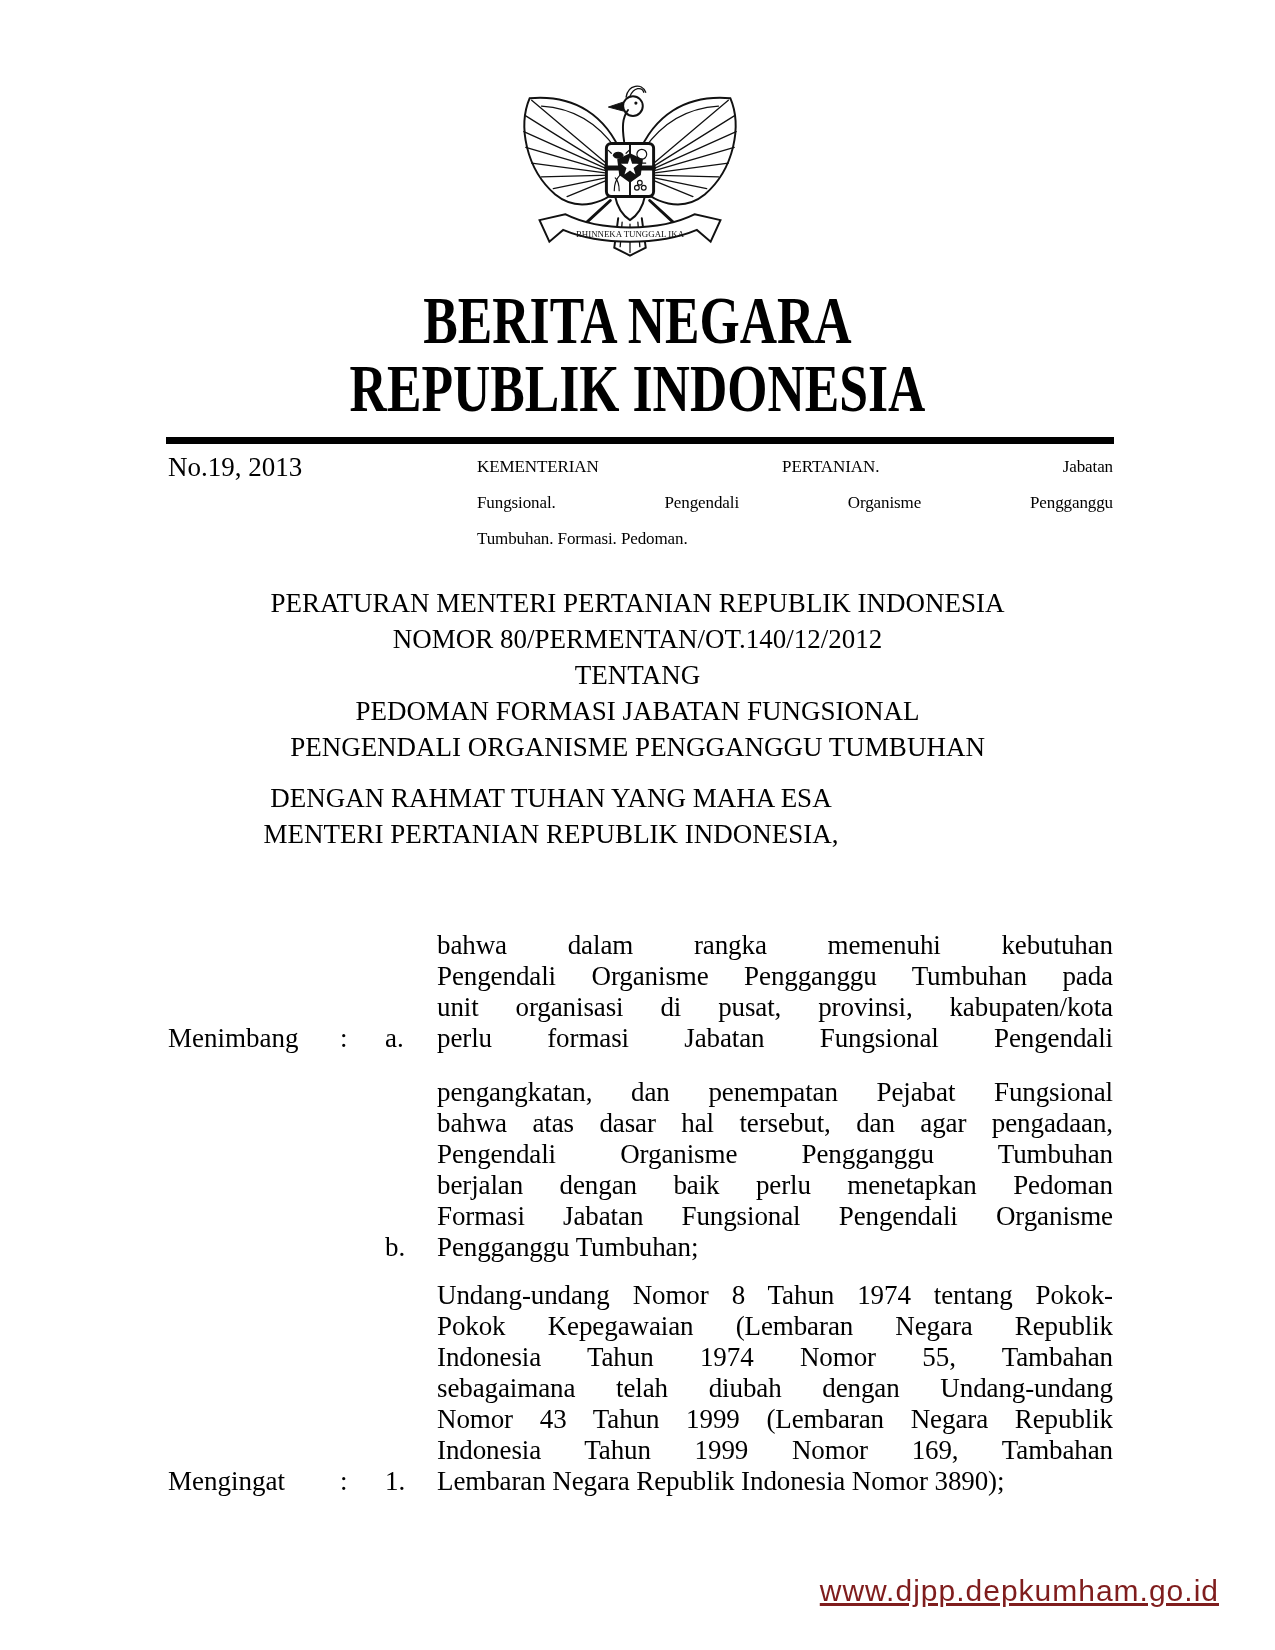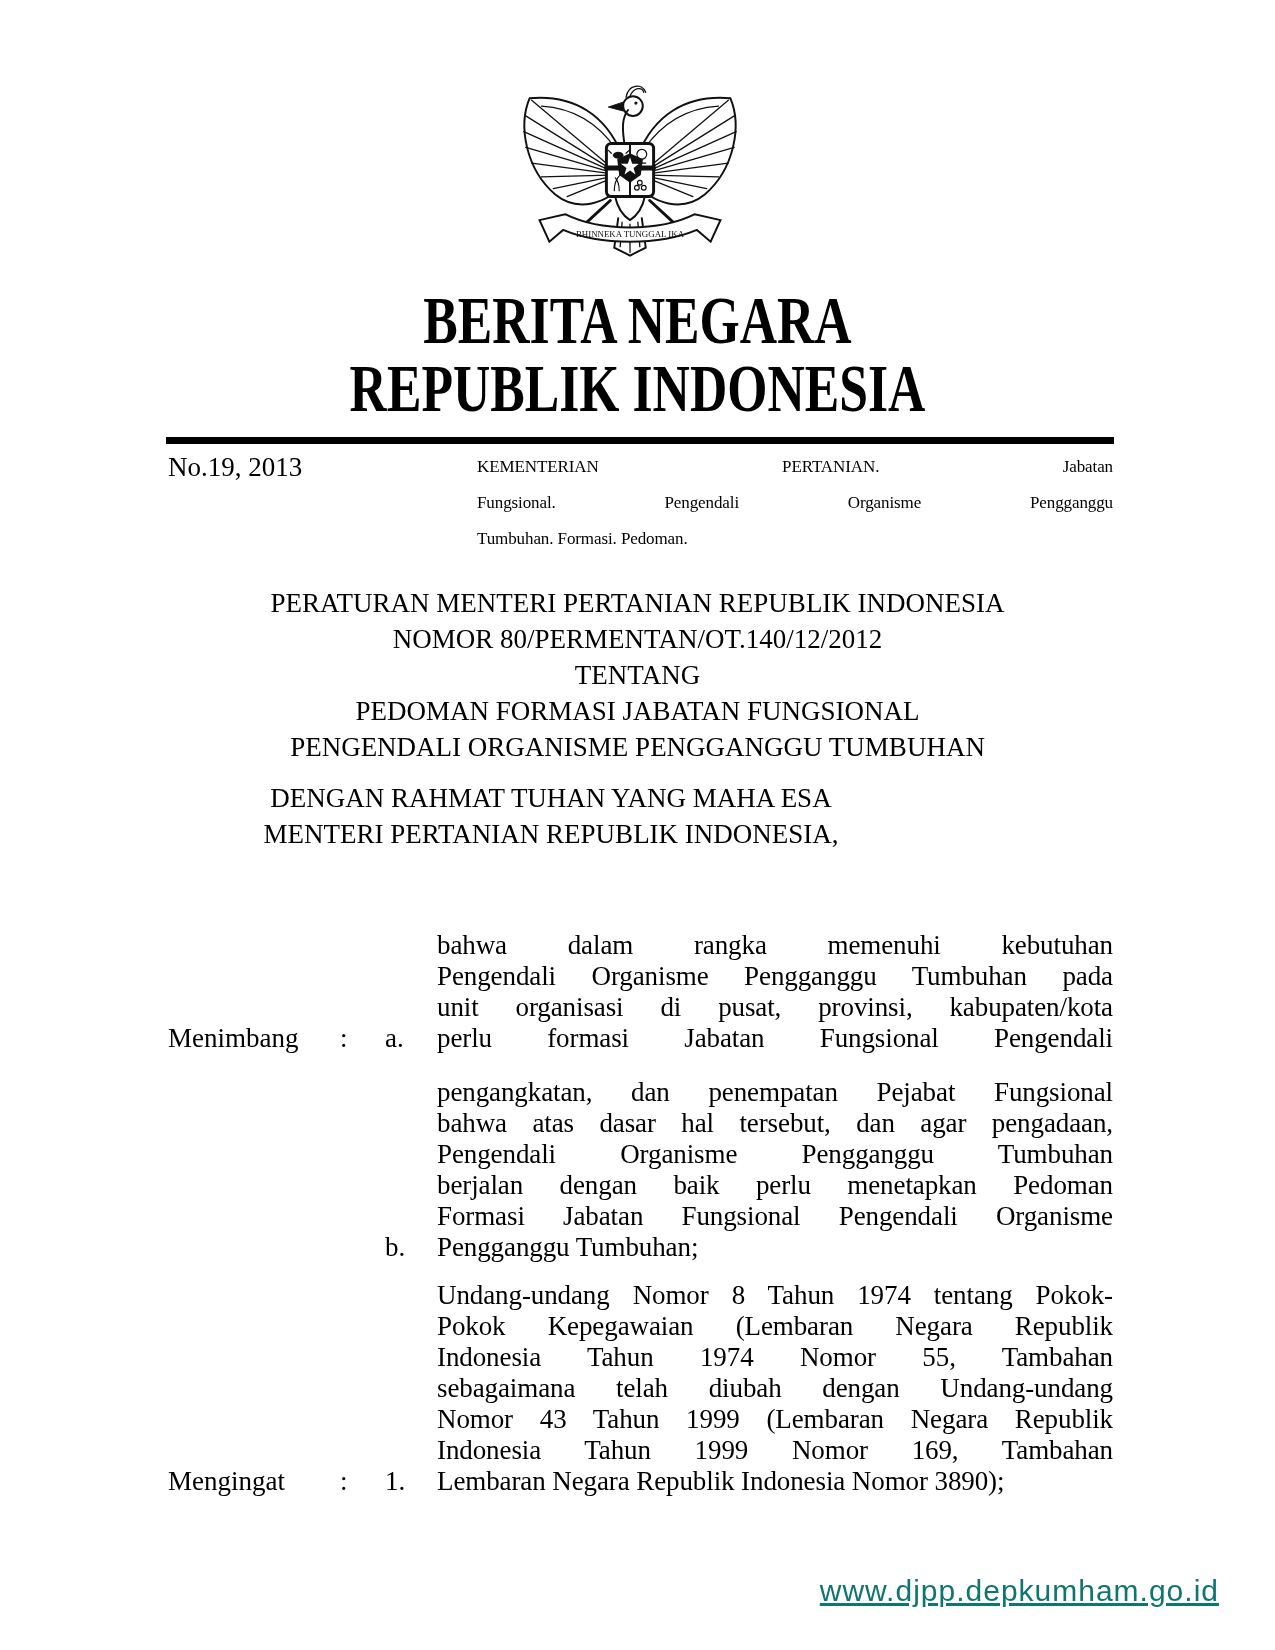--- a/index.html
+++ b/index.html
@@ -34,21 +34,21 @@
   .col-colon{width:45px;flex:none;}
   .col-marker{width:52px;flex:none;}
   .col-text{flex:1;min-width:0;margin-top:15px;}
   .jl{text-align:justify;text-align-last:justify;letter-spacing:-0.1px;}
   .ll{text-align:left;letter-spacing:-0.1px;}
   .cl{text-align:center;}
   
   .watermark{
     position:absolute;right:56px;top:1574px;
     font-family:"Liberation Sans","DejaVu Sans",sans-serif;
-    font-size:30px;color:#0f766e;text-decoration:underline;letter-spacing:1px;
+    font-size:30px;color:#7f1d1d;text-decoration:underline;letter-spacing:1px;
   }
 </style>
 </head>
 <body>
 
 <div class="page">
 
   <div class="emblem">
     <svg viewBox="0 0 240 196" xmlns="http://www.w3.org/2000/svg">
       <g stroke="#111" fill="none" stroke-width="2" stroke-linecap="round">

